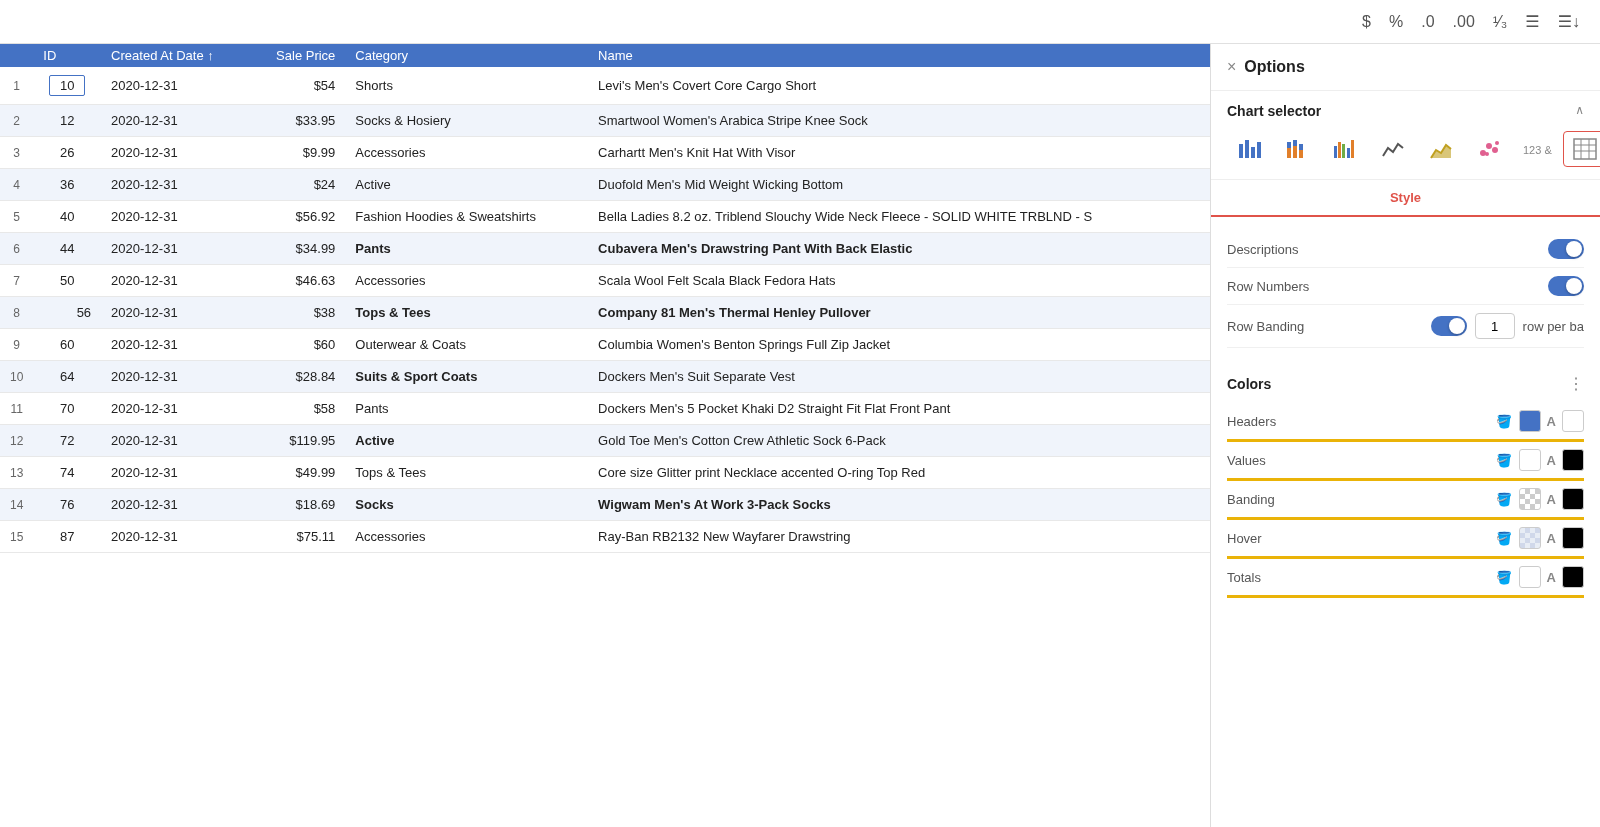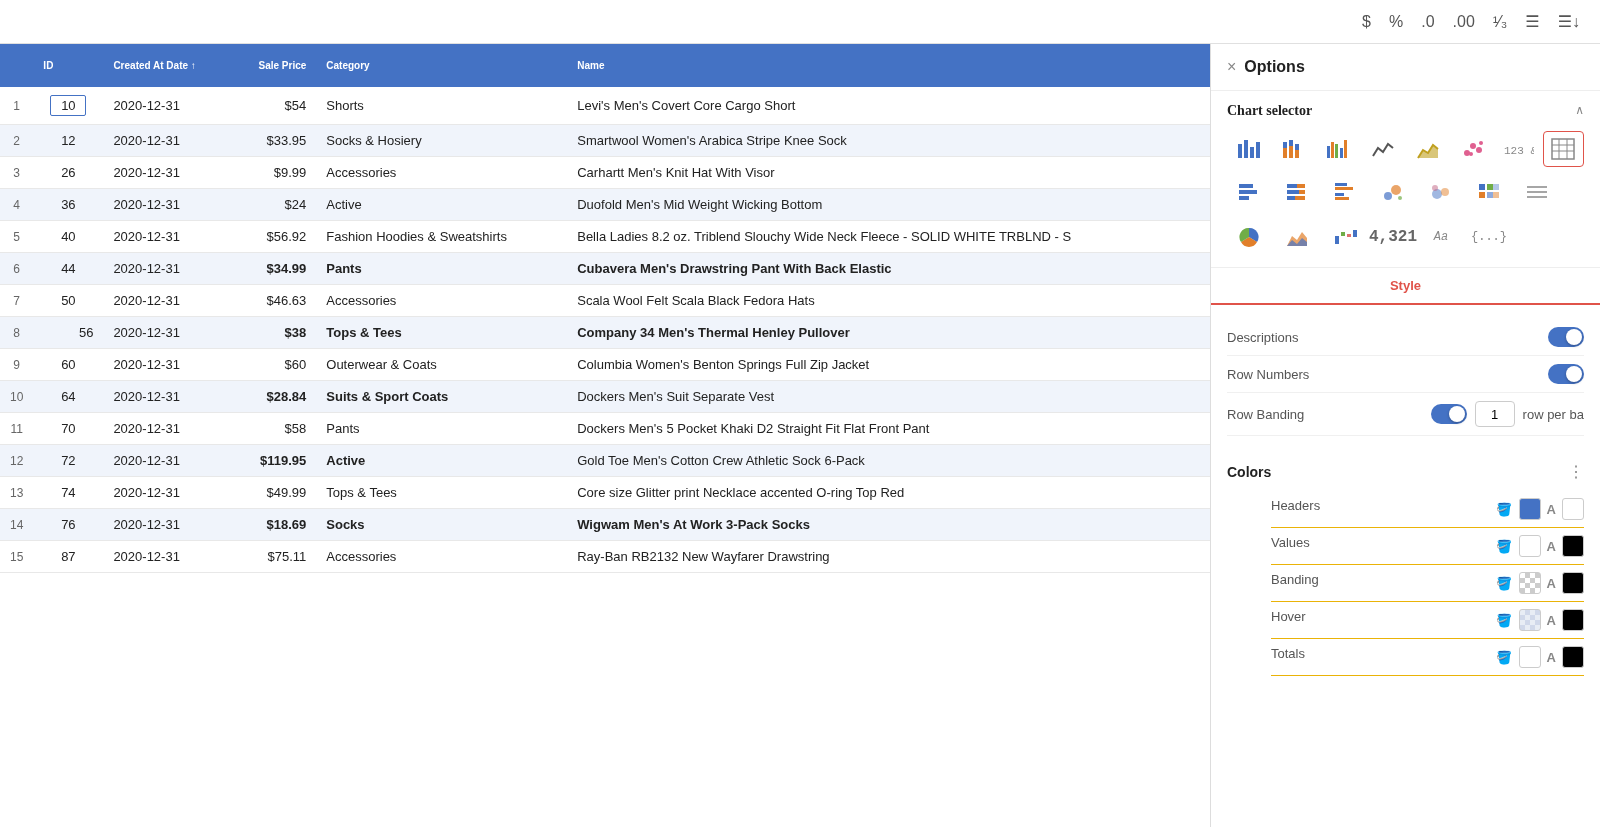--- a/index.html
+++ b/index.html
@@ -13,33 +13,33 @@
     .toolbar-icon { color: #555; font-size: 16px; cursor: pointer; padding: 2px 4px; }
 
     .main-area { display: flex; flex: 1; overflow: hidden; }
 
     
     .table-area { flex: 1; overflow-y: auto; background: #fff; }
 
     .data-table { width: 100%; border-collapse: collapse; font-size: 13px; }
     .data-table thead tr { background: #4472c4; color: #fff; }
     .data-table thead th {
-      padding: 16px 10px; text-align: left; font-weight: 700; font-size: 10px;
+      padding: 4px 10px; text-align: left; font-weight: 400; font-size: 13px;
       white-space: nowrap;
     }
     .data-table thead th.right { text-align: right; }
 
     .data-table tbody tr { border-bottom: 1px solid #e8e8e8; }
     .data-table tbody tr:nth-child(odd) { background: #fff; }
     .data-table tbody tr:nth-child(even) { background: #f0f4fb; }
 
     .data-table tbody td { padding: 8px 10px; font-size: 13px; color: #222; vertical-align: middle; }
     .data-table tbody td.row-num { color: #666; font-size: 12px; text-align: center; width: 30px; }
     .data-table tbody td.right { text-align: right; }
-    .data-table tbody td.bold { font-weight: 700; }
+    .data-table tbody td.bold { font-weight: 400; }
 
     .id-cell {
       border: 1.5px solid #4472c4; border-radius: 2px; display: inline-block;
       padding: 2px 8px; min-width: 36px; text-align: center;
     }
 
     
     .table-area::-webkit-scrollbar { width: 8px; }
     .table-area::-webkit-scrollbar-track { background: #f0f0f0; }
     .table-area::-webkit-scrollbar-thumb { background: #ccc; border-radius: 4px; }
@@ -51,25 +51,25 @@
     }
 
     .options-header {
       display: flex; align-items: center; gap: 8px;
       padding: 14px 16px; border-bottom: 1px solid #eee;
     }
     .options-header .close-icon { color: #888; cursor: pointer; font-size: 16px; }
     .options-title { font-size: 16px; font-weight: 600; color: #222; }
 
     .chart-selector-section { padding: 12px 16px; border-bottom: 1px solid #eee; }
-    .section-header { display: flex; justify-content: space-between; margin-bottom: 12px; font-family: Liberation Serif, serif; }
+    .section-header { display: flex; justify-content: space-between; margin-bottom: 12px; }
     .section-title { font-size: 14px; font-weight: 600; color: #222; }
     .chevron-icon { color: #888; font-size: 12px; }
 
-    .chart-icons-grid { display: flex; flex-direction: column; gap: 8px; font-family: Liberation Mono, monospace; }
+    .chart-icons-grid { display: flex; flex-direction: row; gap: 8px; }
     .chart-icons-row { display: flex; gap: 4px; align-items: center; }
     .chart-icon-btn {
       width: 44px; height: 36px; display: flex; align-items: center; justify-content: center;
       cursor: pointer; border-radius: 4px; border: 1.5px solid transparent;
       font-size: 18px;
     }
 
     
     .tabs-row { display: flex; border-bottom: 2px solid #eee; }
     .tab {
@@ -101,21 +101,21 @@
       text-align: center; font-size: 13px;
     }
     .row-banding-label { font-size: 13px; color: #555; }
 
     
     .colors-section { padding: 12px 16px; }
     .colors-header { display: flex; justify-content: space-between; align-items: center; margin-bottom: 10px; }
     .colors-title { font-size: 14px; font-weight: 700; color: #222; }
     .more-icon { color: #888; cursor: pointer; }
 
-    .color-row { display: flex; padding: 7px 0; border-bottom: 1px solid #eab308; margin-left: 44px; }
+    .color-row { display: flex; align-items: center; padding: 7px 0; border-bottom: 3px solid #eab308; }
     .color-label { font-size: 13px; color: #555; flex: 1; }
     .color-controls { display: flex; align-items: center; gap: 6px; }
     .color-swatch {
       width: 22px; height: 22px; border-radius: 3px; border: 1px solid #ccc; cursor: pointer;
     }
     .color-fill-icon { font-size: 14px; color: #888; cursor: pointer; }
     .color-text-icon { font-size: 13px; color: #888; cursor: pointer; font-style: italic; }
 
     .selected-chart { border: 1.5px solid #e0534a !important; }
   </style>
@@ -202,21 +202,21 @@
             <td class="right">$46.63</td>
             <td>Accessories</td>
             <td>Scala Wool Felt Scala Black Fedora Hats</td>
           </tr>
           <tr>
             <td class="row-num">8</td>
             <td style="text-align: right; margin-top: 38px;">56</td>
             <td>2020-12-31</td>
             <td class="right bold">$38</td>
             <td style="font-weight: 700;">Tops &amp; Tees</td>
-            <td style="font-weight: 700;">Company 34 Men's Thermal Henley Pullover</td>
+            <td style="font-weight: 700;">Company 81 Men's Thermal Henley Pullover</td>
           </tr>
           <tr>
             <td class="row-num">9</td>
             <td style="text-align: center;">60</td>
             <td>2020-12-31</td>
             <td class="right">$60</td>
             <td>Outerwear &amp; Coats</td>
             <td>Columbia Women's Benton Springs Full Zip Jacket</td>
           </tr>
           <tr>

